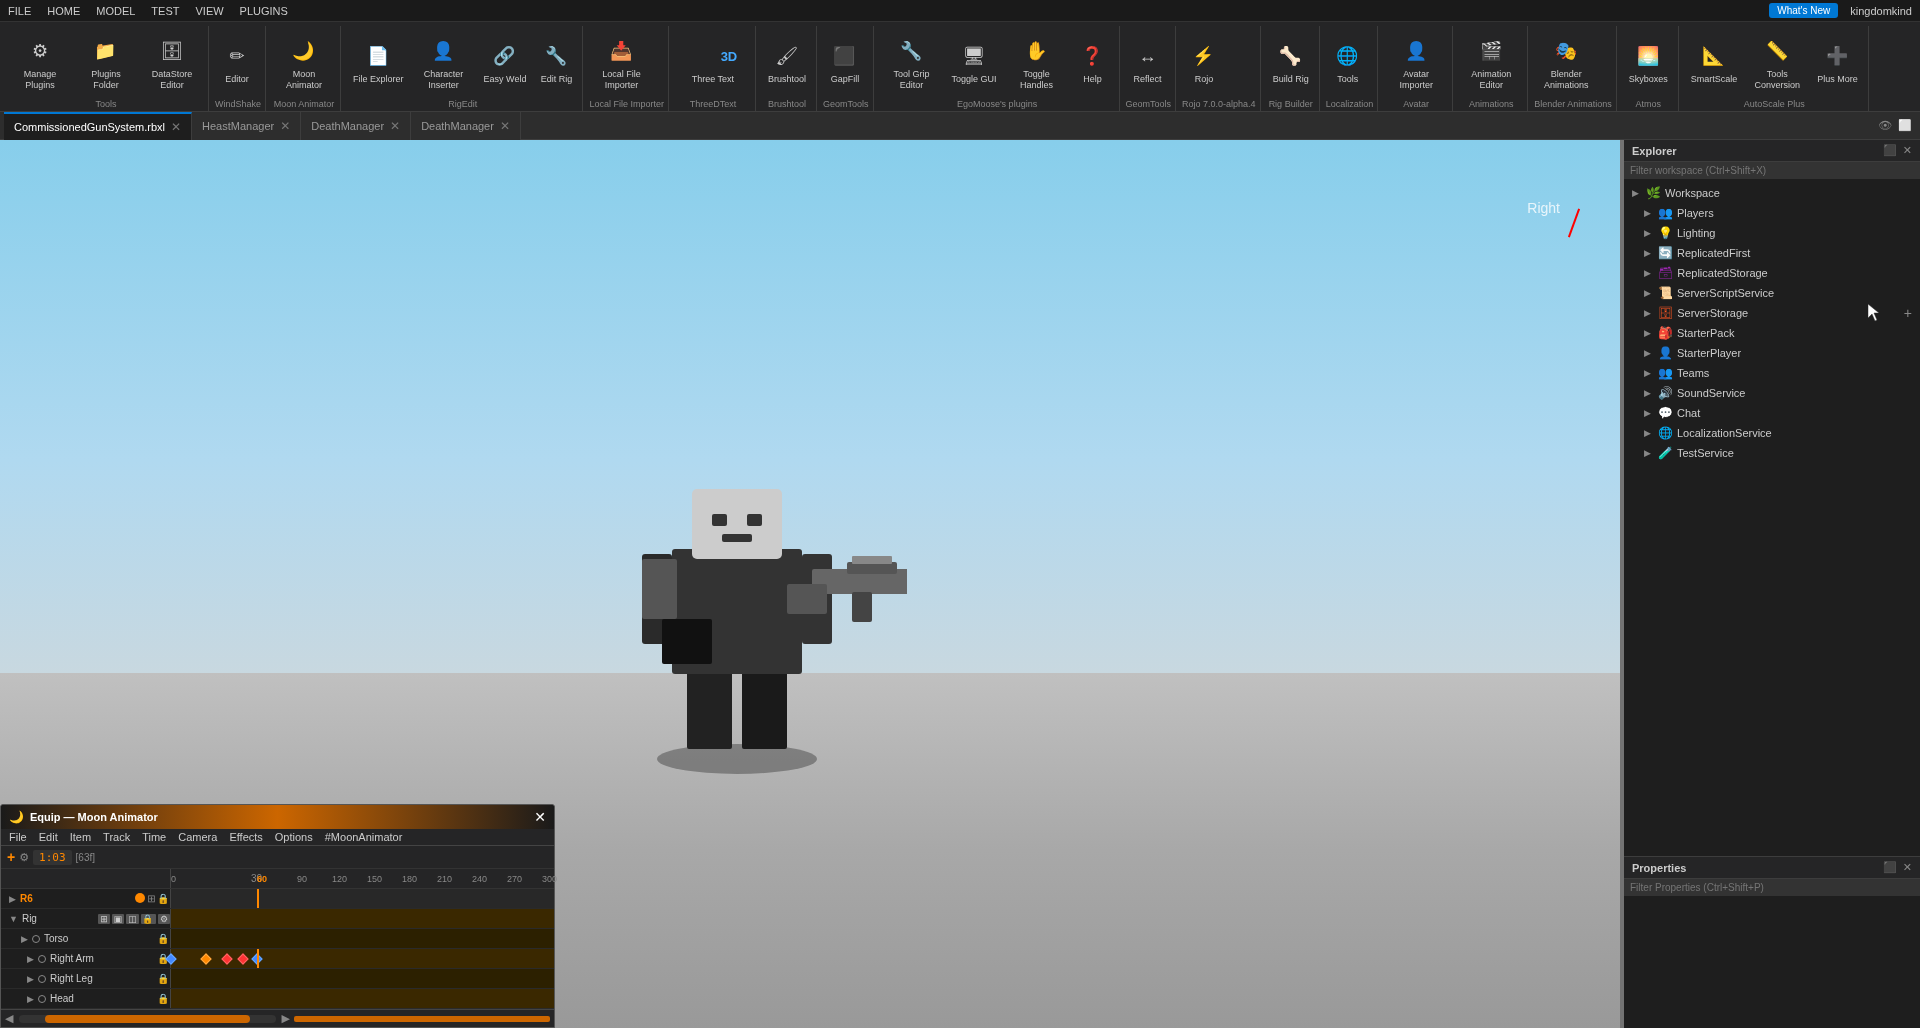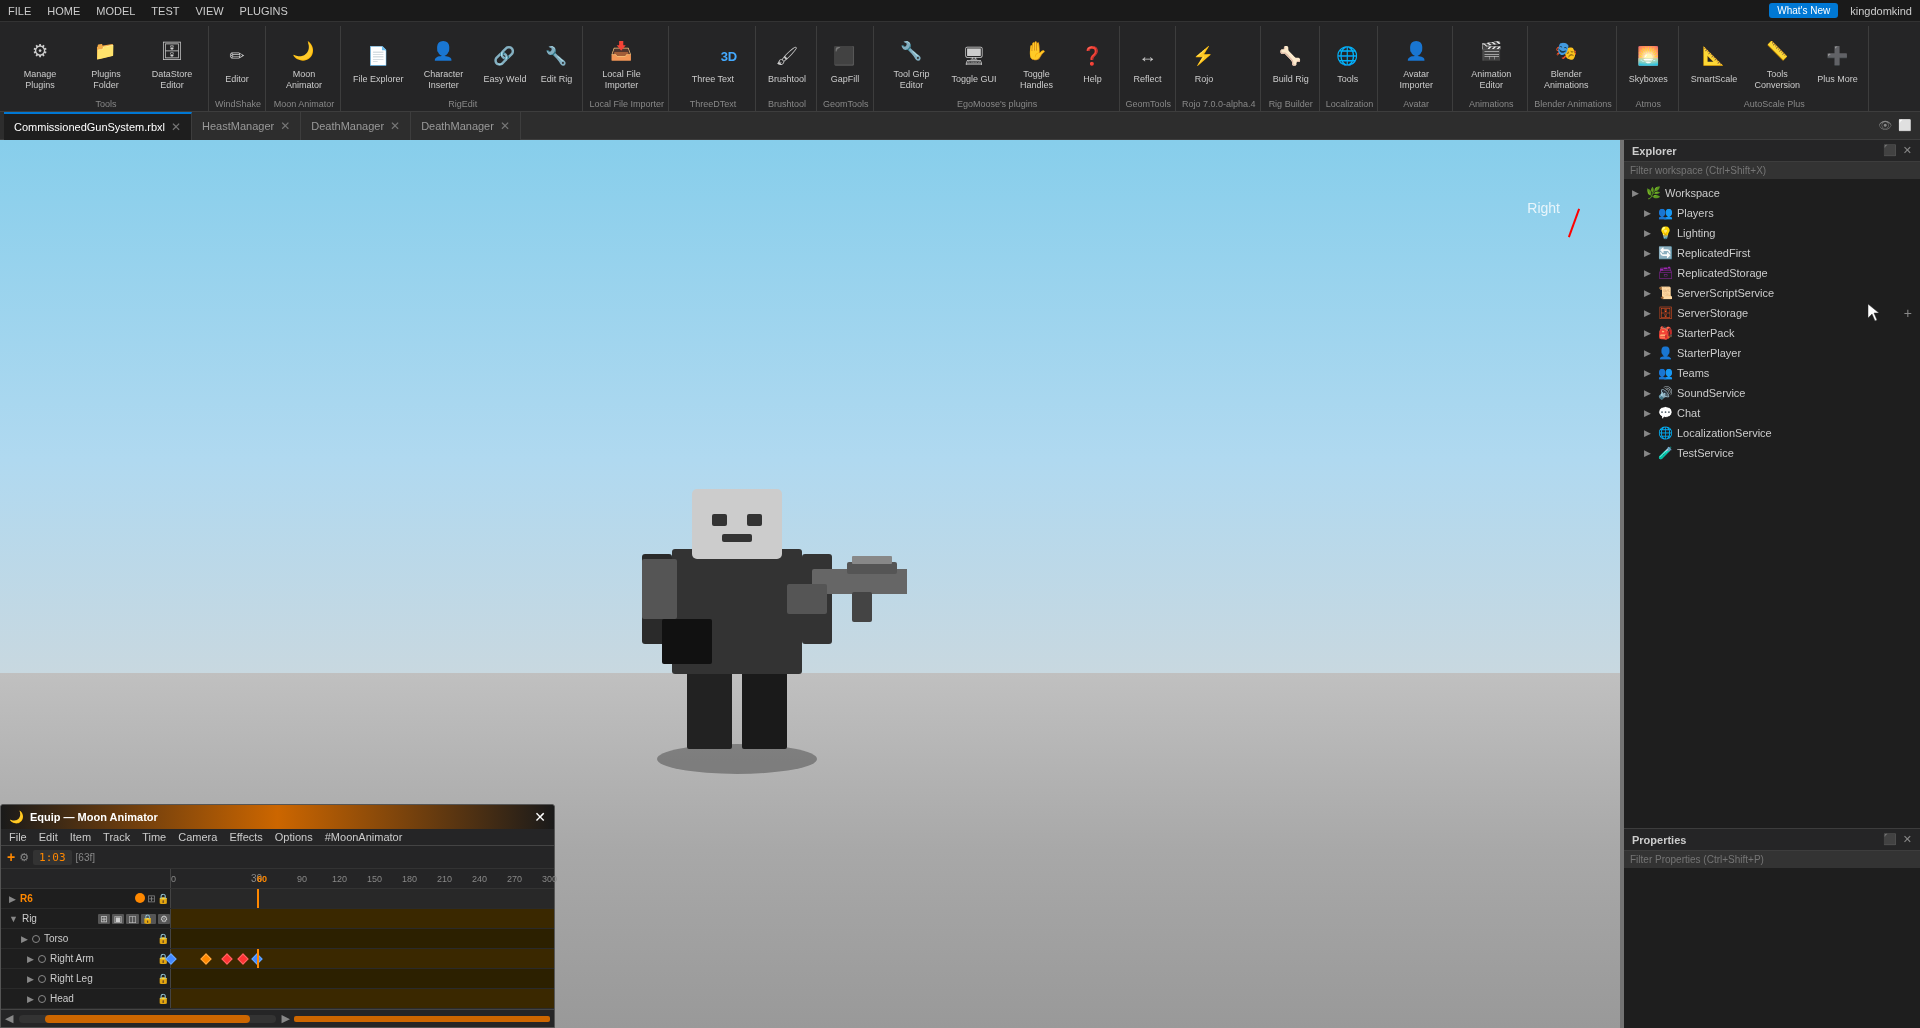--- a/index.html
+++ b/index.html
@@ -63,21 +63,21 @@
     .panel-header .icons { display: flex; gap: 6px; color: #888; }
     .filter-box { background: #333; border: none; color: #ccc; padding: 3px 6px; width: 100%; font-size: 10px; outline: none; }
     .explorer-tree { flex: 1; overflow-y: auto; padding: 4px 0; }
     .tree-item { display: flex; align-items: center; gap: 4px; padding: 1px 8px; cursor: pointer; height: 20px; }
     .tree-item .arrow { color: #888; font-size: 9px; width: 10px; }
     .tree-item .item-icon { font-size: 12px; }
     .tree-item .item-name { color: #ccc; font-size: 11px; }
     .tree-item .add-btn { margin-left: auto; color: #888; font-size: 14px; cursor: pointer; }
 
     
-    #properties-panel { height: 200px; background: #1e1e1e; border-top: 1px solid #3d3d3d; display: flex; flex-direction: column; }
+    #properties-panel { height: 172px; background: #1e1e1e; border-top: 1px solid #3d3d3d; display: flex; flex-direction: column; }
 
     
     ::-webkit-scrollbar { width: 6px; height: 6px; }
     ::-webkit-scrollbar-track { background: #1e1e1e; }
     ::-webkit-scrollbar-thumb { background: #555; border-radius: 3px; }
 
     
     .icon-workspace { color: #4CAF50; }
 
     .tl-bottom-bar { display: flex; align-items: center; background: #252526; height: 18px; border-top: 1px solid #444; padding: 0 4px; }

